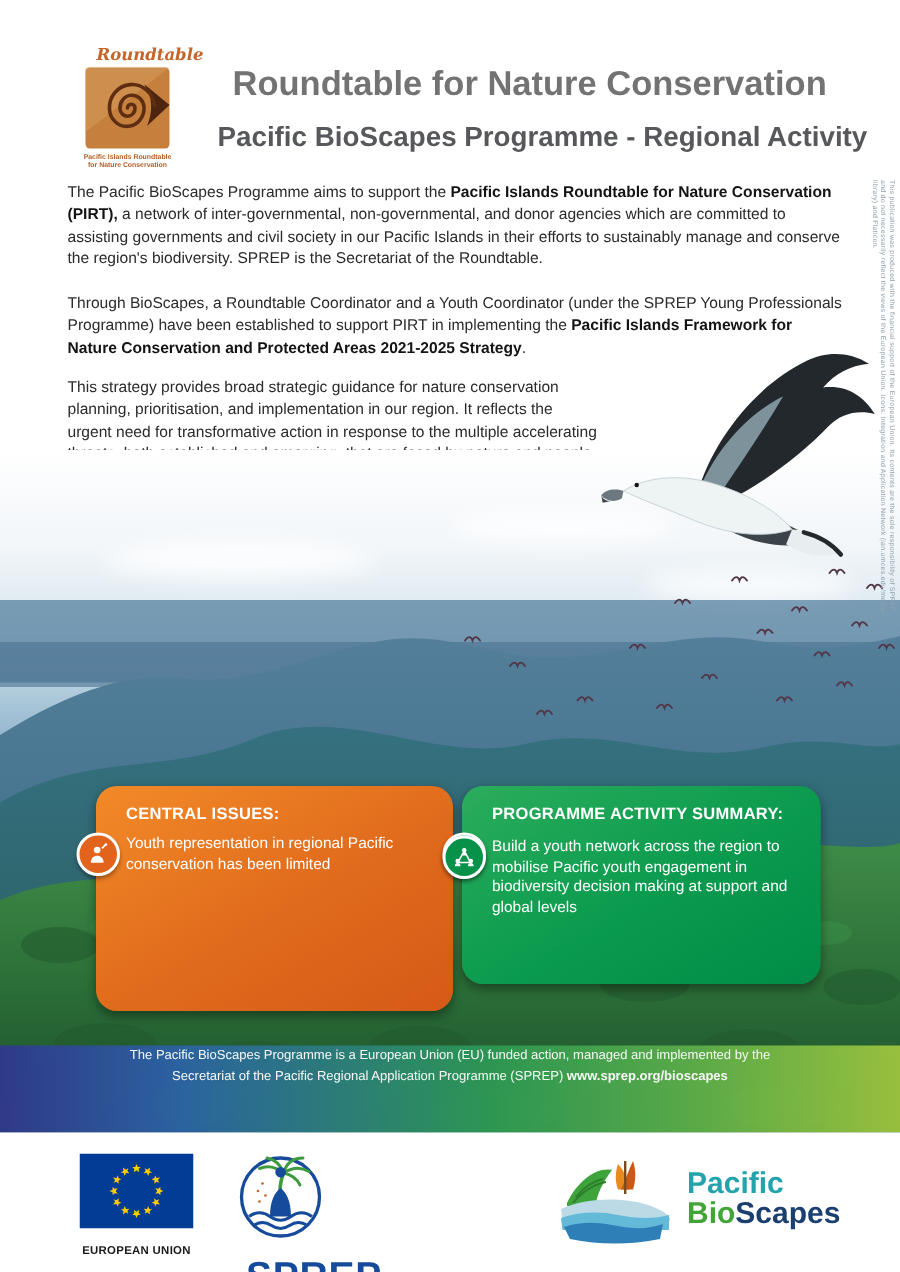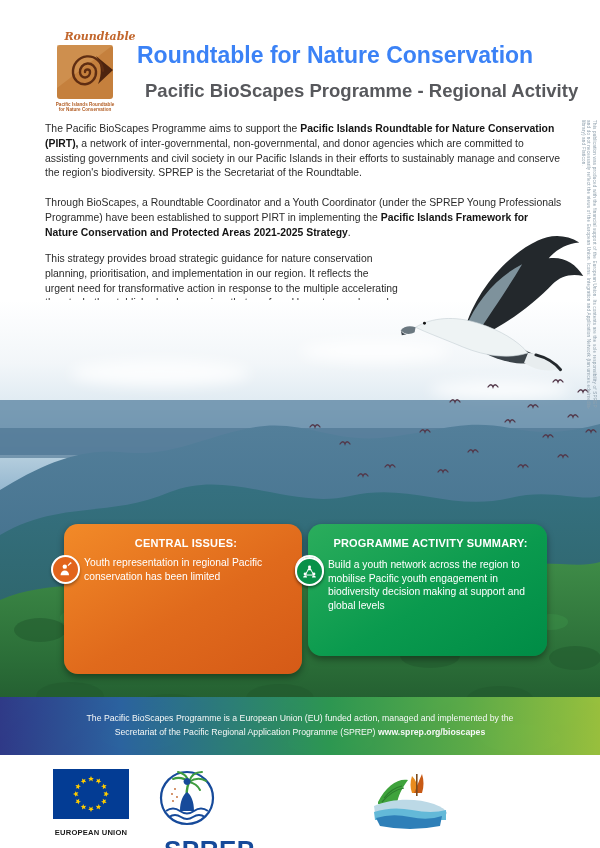--- a/index.html
+++ b/index.html
@@ -5,21 +5,21 @@
   html,body{margin:0;padding:0;background:#e8e8e8;}
   .page{position:relative;width:600px;height:848px;background:#ffffff;overflow:hidden;
         font-family:"Liberation Sans",sans-serif;color:#2b2b2b;}
   
   .rt-logo{position:absolute;left:44px;top:30px;width:82px;height:86px;}
   .rt-script{position:absolute;left:15px;top:0;width:82px;text-align:center;
              font-family:"DejaVu Serif",serif;font-style:italic;font-weight:700;
              font-size:11px;color:#c2662c;}
   .rt-caption{position:absolute;left:0;top:72px;width:82px;text-align:center;
               font-size:4.6px;line-height:5.4px;color:#b35f26;font-weight:700;}
-  .page-title{position:absolute;left:137px;top:42px;font-size:23px;font-weight:700;color:#3b82f6;}
+  .page-title{position:absolute;left:155px;top:42px;font-size:23px;font-weight:700;color:#737373;}
   .page-subtitle{position:absolute;left:145px;top:80px;font-size:18.5px;font-weight:400;color:#57585c;}
   
   .body-p{position:absolute;left:45px;margin:0;font-size:10.4px;line-height:14.8px;color:#2b2b2b;}
   .body-p strong{color:#141414;}
   .p1{top:122px;width:517px;}
   .p2{top:196px;width:517px;}
   .p3{top:252px;width:354px;}
   .p4{top:335px;width:354px;}
   .side-note{position:absolute;right:3px;top:120px;height:292px;writing-mode:vertical-rl;
              font-size:4.6px;line-height:5.6px;color:#8fa0ad;letter-spacing:.2px;z-index:5;}
@@ -28,32 +28,32 @@
          background:linear-gradient(180deg,#ffffff 0%,#f2f6f9 14%,#dde9f1 24%,#bfd5e2 32%,#9dbdd3 40%,#85aac6 46%,#7fa5c0 52%);}
   .photo svg{position:absolute;left:0;top:0;}
   .cloud{position:absolute;background:rgba(255,255,255,.8);border-radius:50%;filter:blur(7px);}
   .flock{position:absolute;left:0;top:372px;width:600px;height:120px;z-index:2;}
   .eagle{position:absolute;left:388px;top:230px;width:212px;height:164px;z-index:2;}
   
   .box{position:absolute;top:524px;border-radius:14px;color:#fff;z-index:3;
        box-shadow:0 3px 7px rgba(0,0,0,.4);}
   .issues{left:64px;width:238px;height:150px;background:linear-gradient(150deg,#F28A28 0%,#E06A1C 55%,#D55A17 100%);}
   .summary{left:308px;width:239px;height:132px;background:linear-gradient(150deg,#2BAD5C 0%,#0A9A4E 55%,#008C46 100%);}
-  .box h3{margin:13px 14px 7px 20px;font-size:11px;font-weight:700;letter-spacing:.2px;text-align:center;}
+  .box h3{margin:13px 14px 7px 20px;font-size:11px;font-weight:700;letter-spacing:.2px;}
   .box .item{position:relative;margin:0 12px 9px 20px;font-size:10.3px;line-height:13.6px;font-weight:400;}
   .icon-circle{position:absolute;left:-33px;top:-1px;width:25px;height:25px;border-radius:50%;
                border:2px solid #fff;box-shadow:0 2px 3px rgba(0,0,0,.35);
                display:flex;align-items:center;justify-content:center;}
   .issues .icon-circle{background:#E2641C;}
   .summary .icon-circle{background:#089149;}
   
   .band{position:absolute;left:0;top:697px;width:600px;height:58px;z-index:3;
         background:linear-gradient(90deg,#30398B 0%,#2C63A4 20%,#2E9953 55%,#5FAE49 78%,#9DC43E 100%);
         opacity:.96;color:#fff;text-align:center;font-size:8.7px;line-height:13.5px;}
-  .band-inner{padding-top:15px;}
+  .band-inner{}
   
   .logo-row{position:absolute;left:0;top:755px;width:600px;height:93px;background:#fff;z-index:4;}
   .eu{position:absolute;left:52px;top:14px;width:78px;text-align:center;}
   .eu-caption{margin-top:5px;font-size:7.6px;font-weight:700;color:#1a1a1a;letter-spacing:.2px;}
   .sprep{position:absolute;left:158px;top:12px;display:flex;align-items:flex-start;flex-direction:column;}
   .sprep-text{margin-left:6px;margin-top:8px;}
   .sprep-name{font-size:26px;font-weight:700;color:#164A9A;line-height:26px;letter-spacing:.5px;}
   .sprep-caption{font-size:5.8px;font-weight:700;color:#164A9A;line-height:7px;margin-top:2px;}
   .bios{position:absolute;left:372px;top:13px;display:flex;align-items:center;}
   .bios-text{margin-left:8px;font-weight:700;font-size:20px;line-height:20px;}
@@ -292,16 +292,20 @@
       <svg width="78" height="62" viewBox="0 0 78 62">
         <path d="M6,34 C14,18 26,10 36,12 C30,20 26,28 25,36 L6,36 Z" fill="#3fa33c"></path>
         <path d="M12,30 q8,-10 18,-12 M10,34 q10,-12 22,-14" stroke="#2c7d2d" stroke-width="1.2" fill="none"></path>
         <path d="M40,8 C38,14 38,20 40,25 L48,25 C46,18 44,12 40,8 Z" fill="#e88b1e"></path>
         <path d="M50,6 C52,12 52,19 50,25 L42,25 C45,19 47,12 50,6 Z" fill="#c85a15"></path>
         <rect x="44" y="6" width="1.6" height="22" fill="#7a4a1d"></rect>
         <path d="M2,38 C20,30 45,30 62,36 C70,39 74,42 75,45 L70,52 L4,52 Z" fill="#bcd9e6"></path>
         <path d="M2,44 q18,-6 38,-2 q20,4 34,0 L74,52 L3,52 Z" fill="#63b9d8"></path>
         <path d="M4,50 q16,-5 34,-1 q18,4 32,-1 L68,58 q-30,6 -60,0 Z" fill="#2e7fb8"></path>
       </svg>
+      <div class="bios-text">
+        <div><span class="bios-w1">Pacific</span></div>
+        <div><span class="bios-w2a">Bio</span><span class="bios-w2b">Scapes</span></div>
+      </div>
     </div>
 
   </footer>
 </div>
 
 </body></html>

